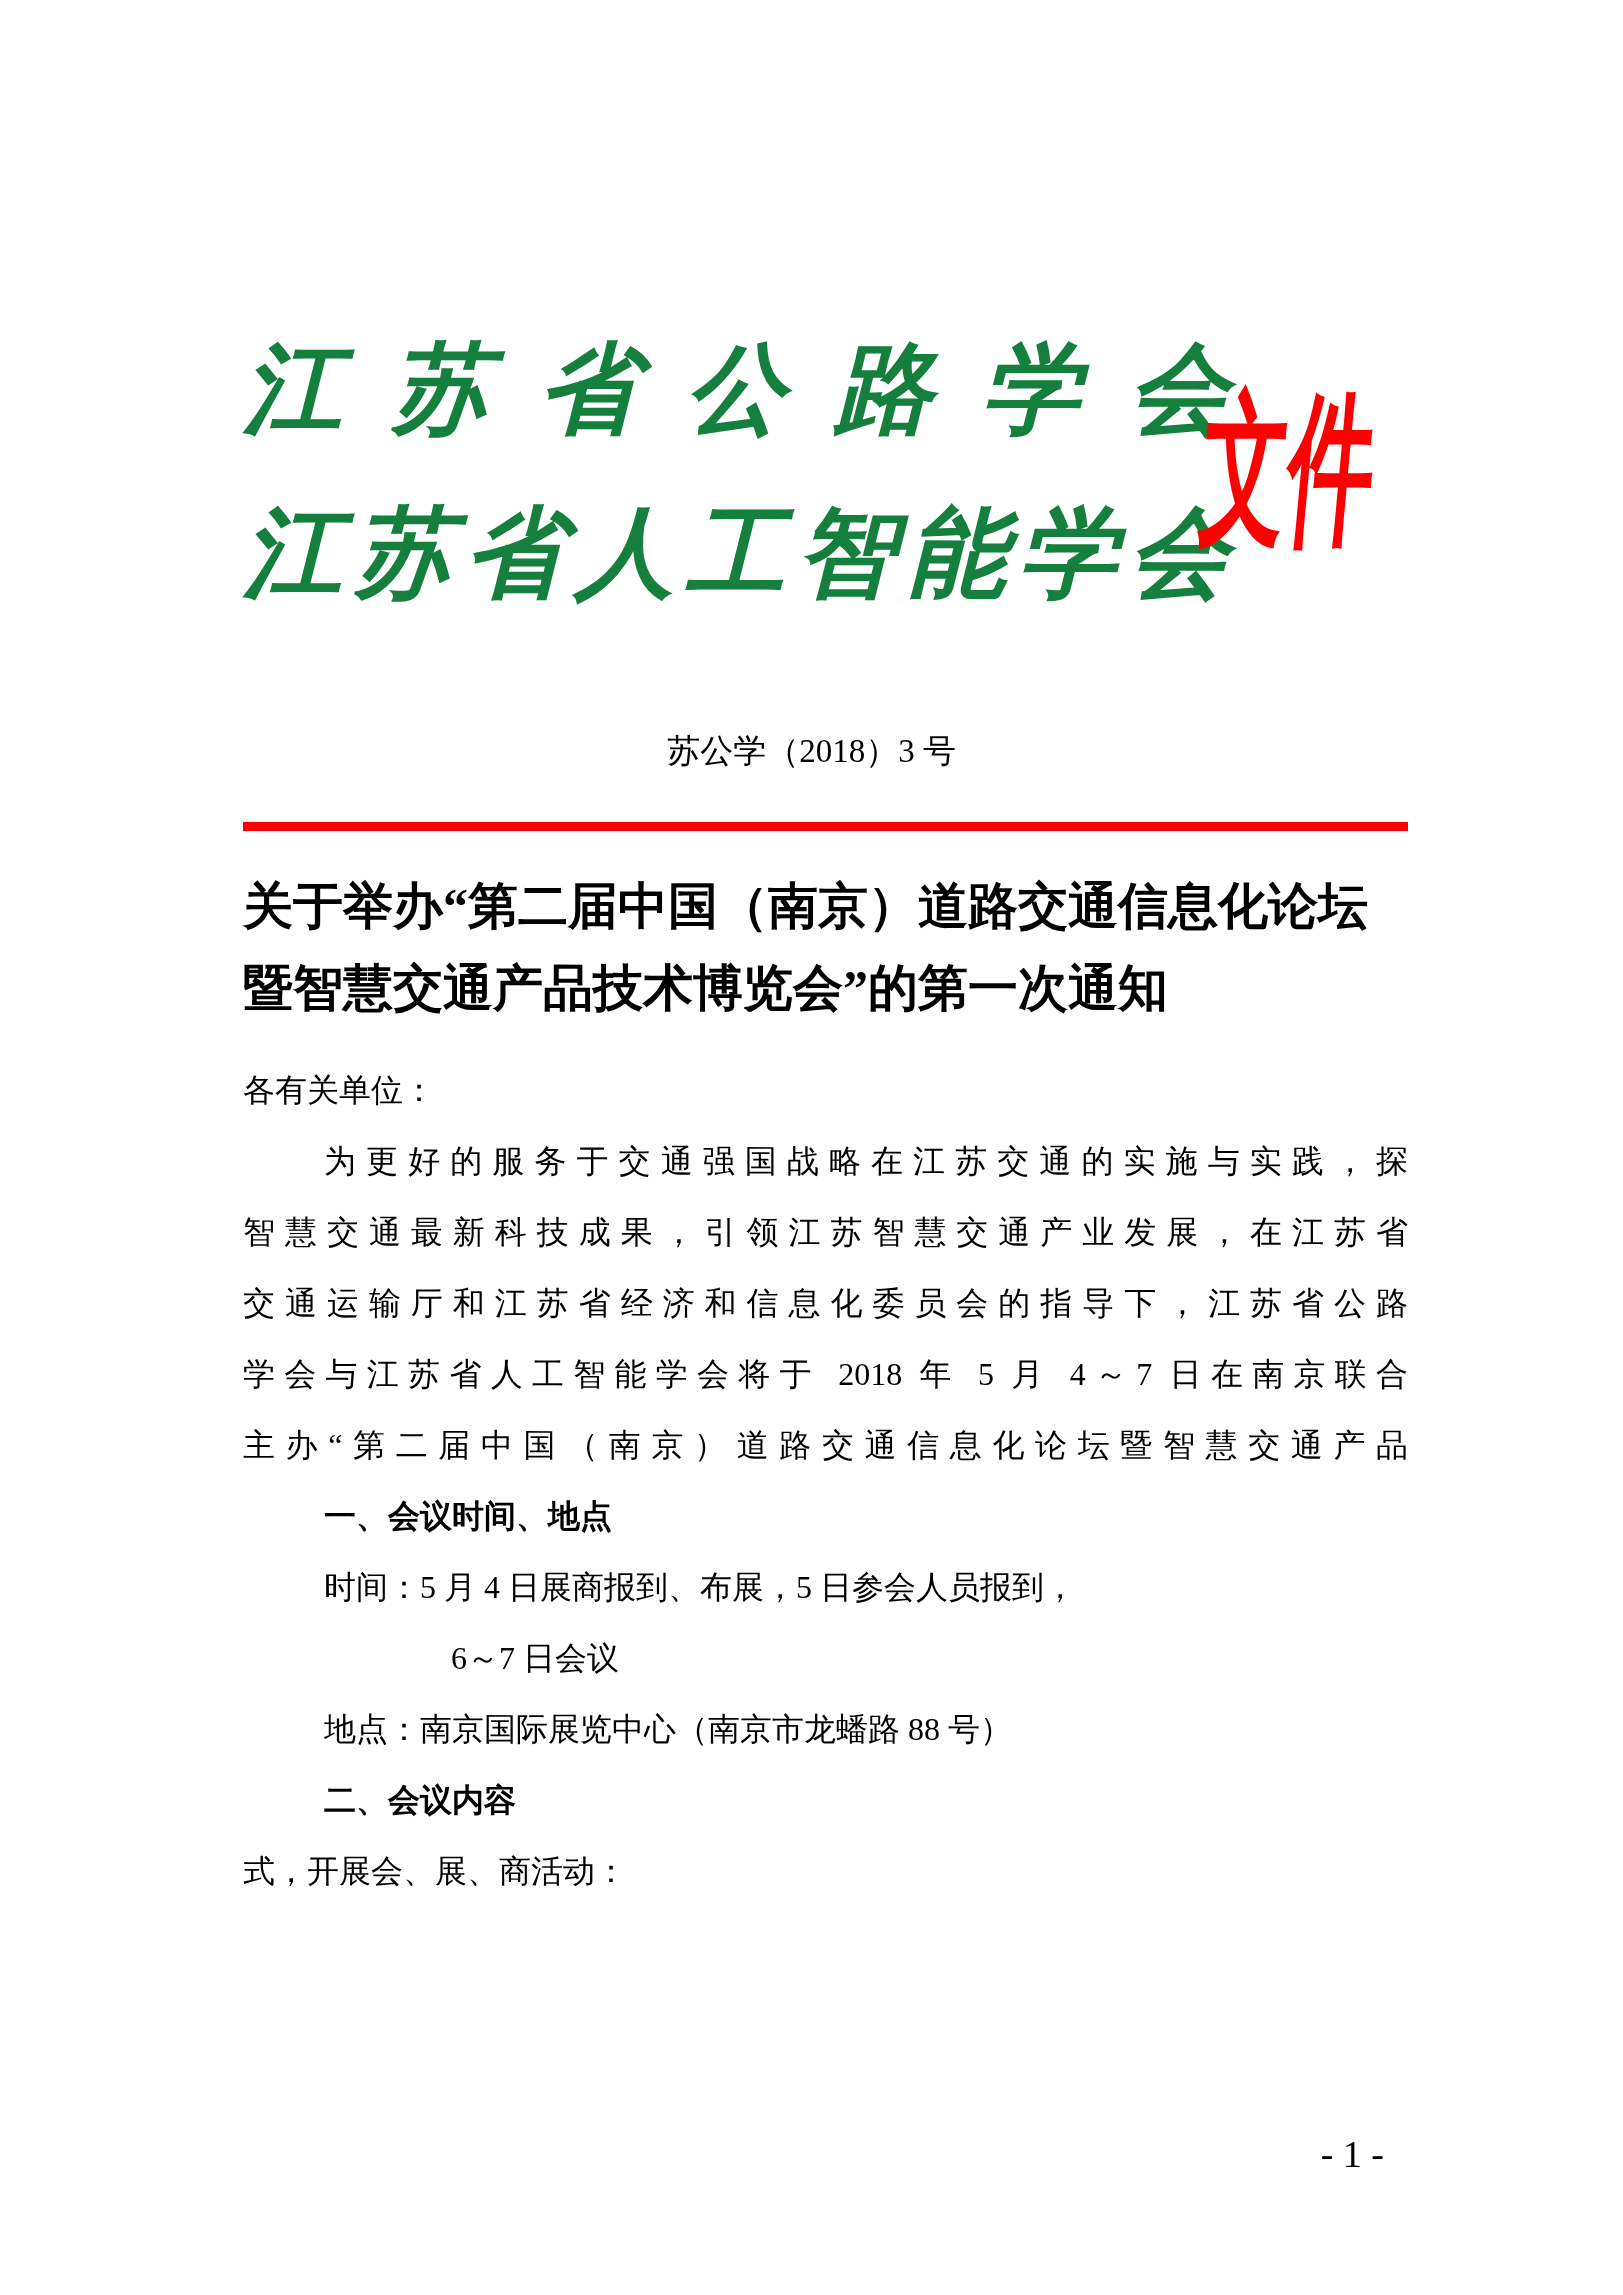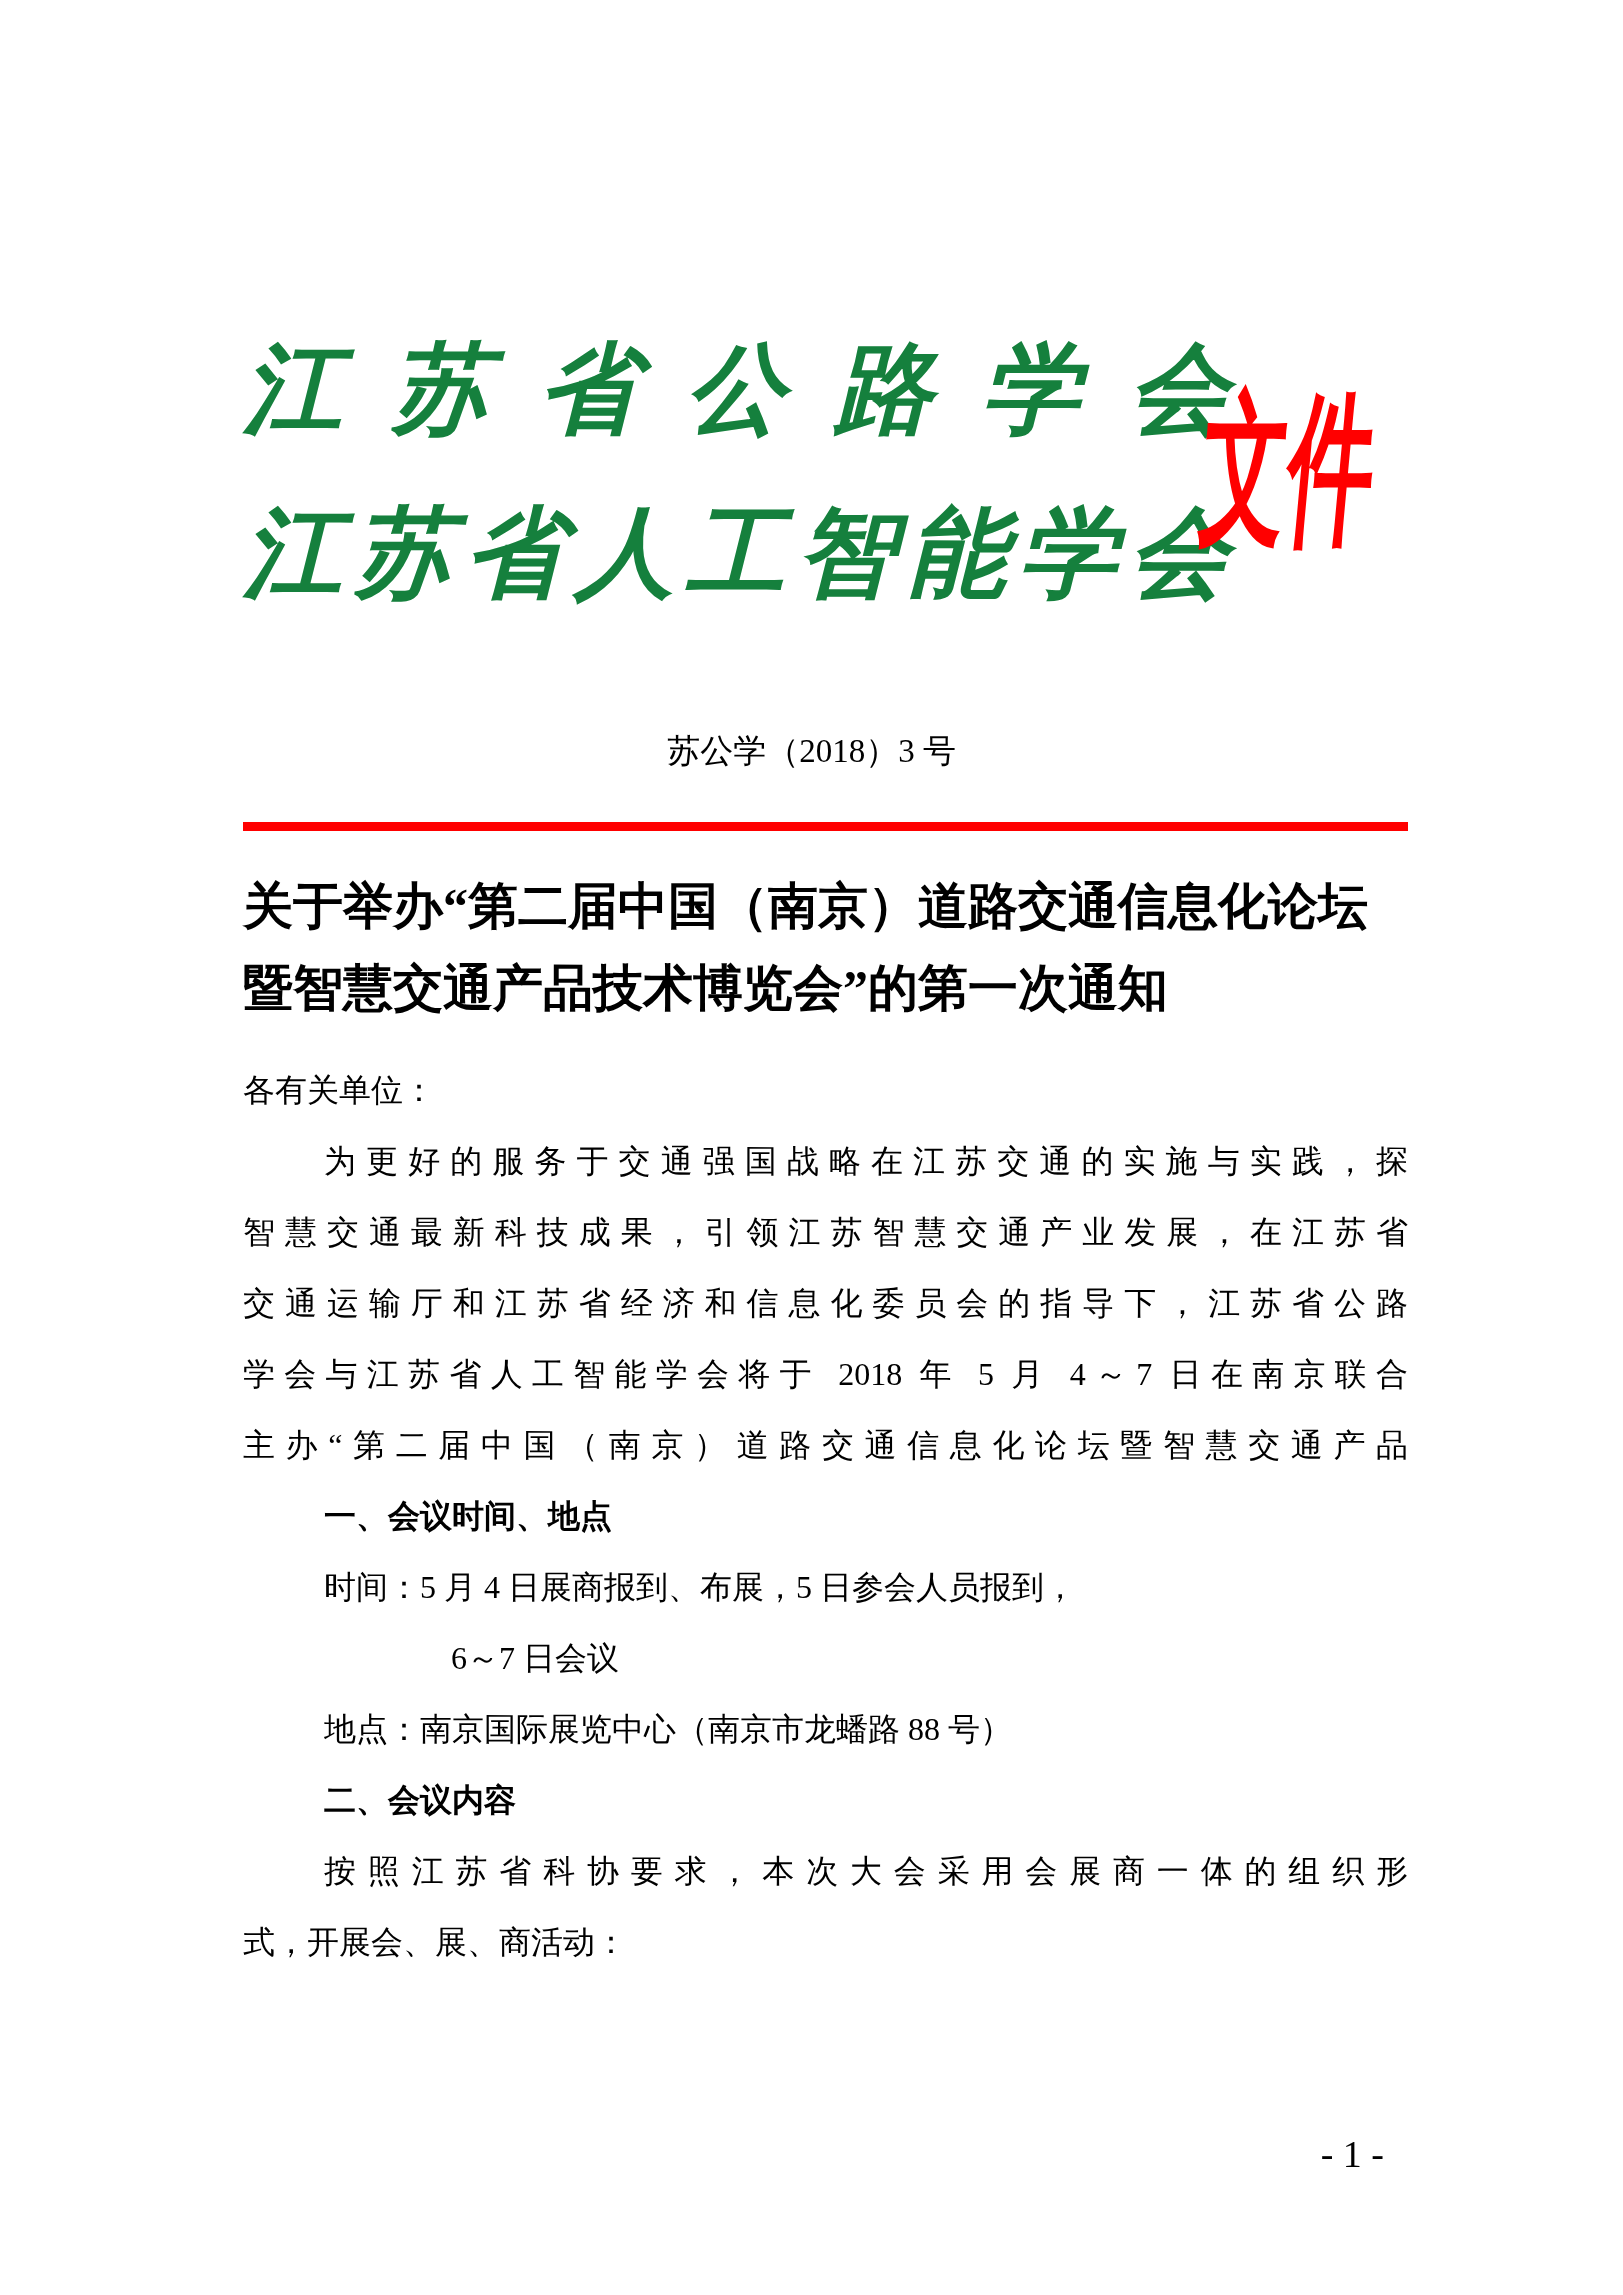--- a/index.html
+++ b/index.html
@@ -137,20 +137,19 @@
     <div class="body-line indent2 stretch">为更好的服务于交通强国战略在江苏交通的实施与实践，探</div>
     <div class="body-line stretch">智慧交通最新科技成果，引领江苏智慧交通产业发展，在江苏省</div>
     <div class="body-line stretch">交通运输厅和江苏省经济和信息化委员会的指导下，江苏省公路</div>
     <div class="body-line stretch">学会与江苏省人工智能学会将于 2018 年 5 月 4～7 日在南京联合</div>
     <div class="body-line stretch">主办“第二届中国（南京）道路交通信息化论坛暨智慧交通产品</div>
     <div class="body-line indent2 bold">一、会议时间、地点</div>
     <div class="body-line indent2">时间：5 月 4 日展商报到、布展，5 日参会人员报到，</div>
     <div class="body-line indent5">6～7 日会议</div>
     <div class="body-line indent2">地点：南京国际展览中心（南京市龙蟠路 88 号）</div>
     <div class="body-line indent2 bold">二、会议内容</div>
-    <div class="body-line indent2 stretch">按照江苏省科协要求，本次大会采用会展商一体的组织形</div>
     <div class="body-line">式，开展会、展、商活动：</div>
   </div>
 
   <div class="footer">- 1 -</div>
 
 </div>
 
 
 </body></html>

